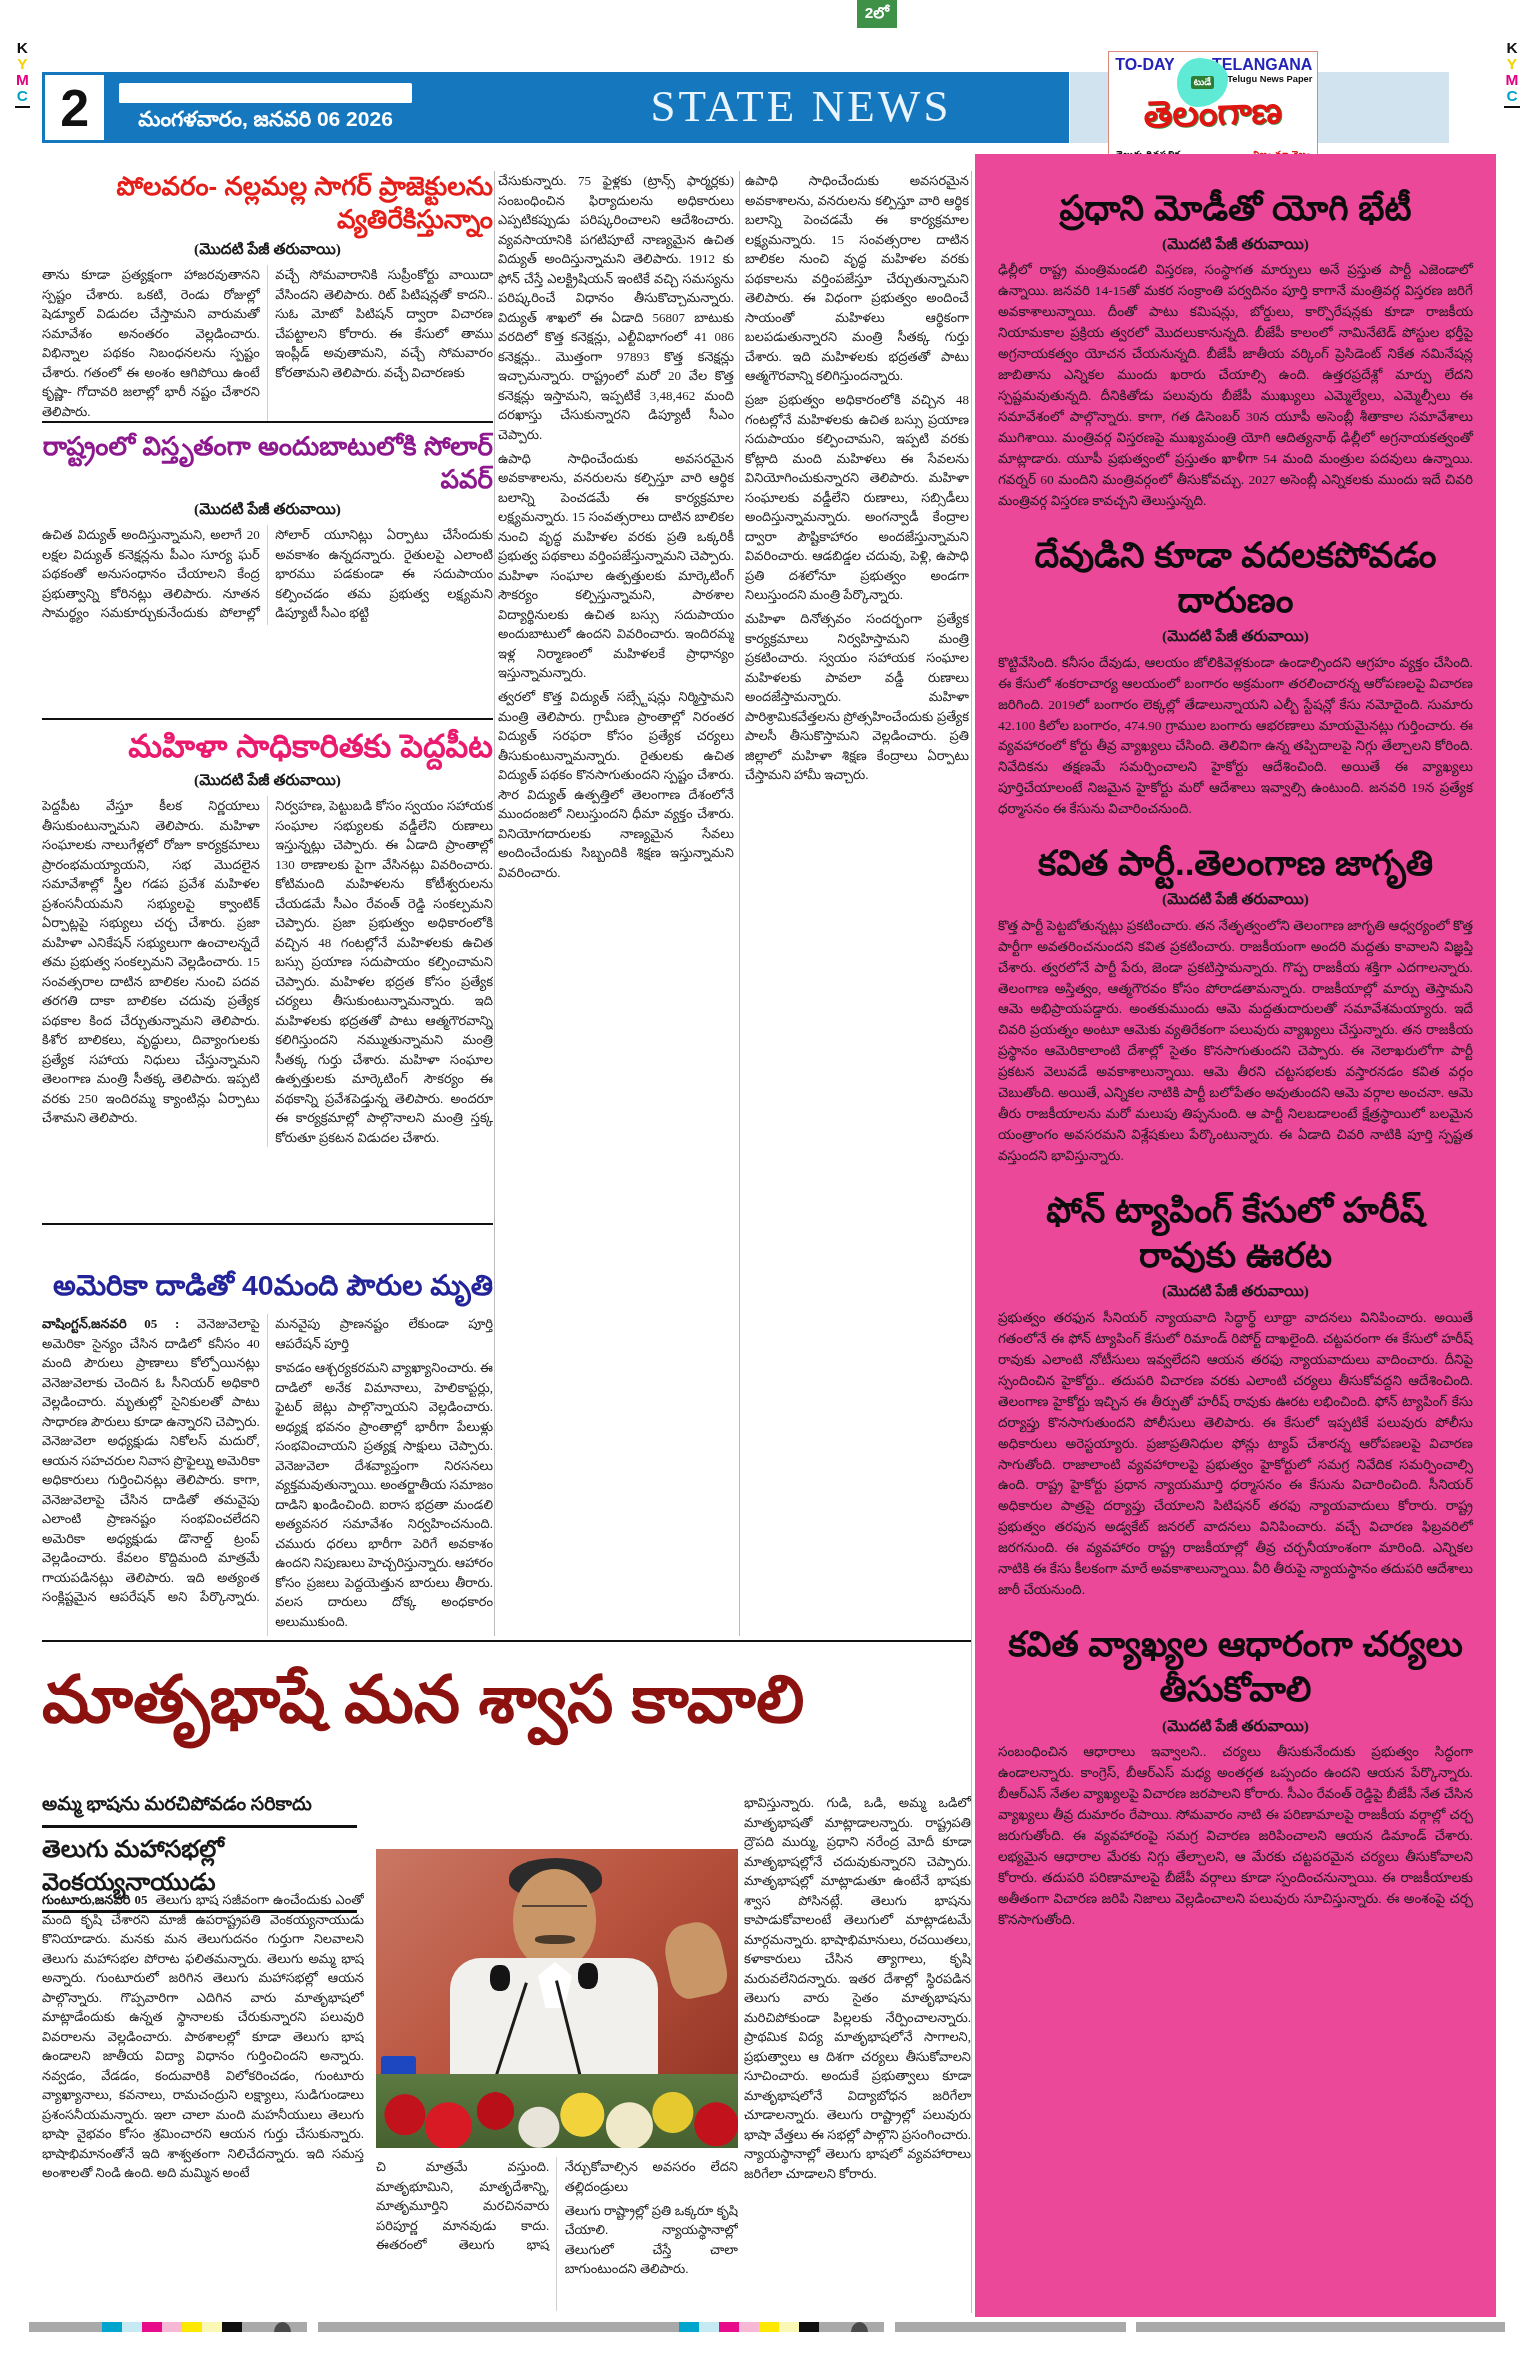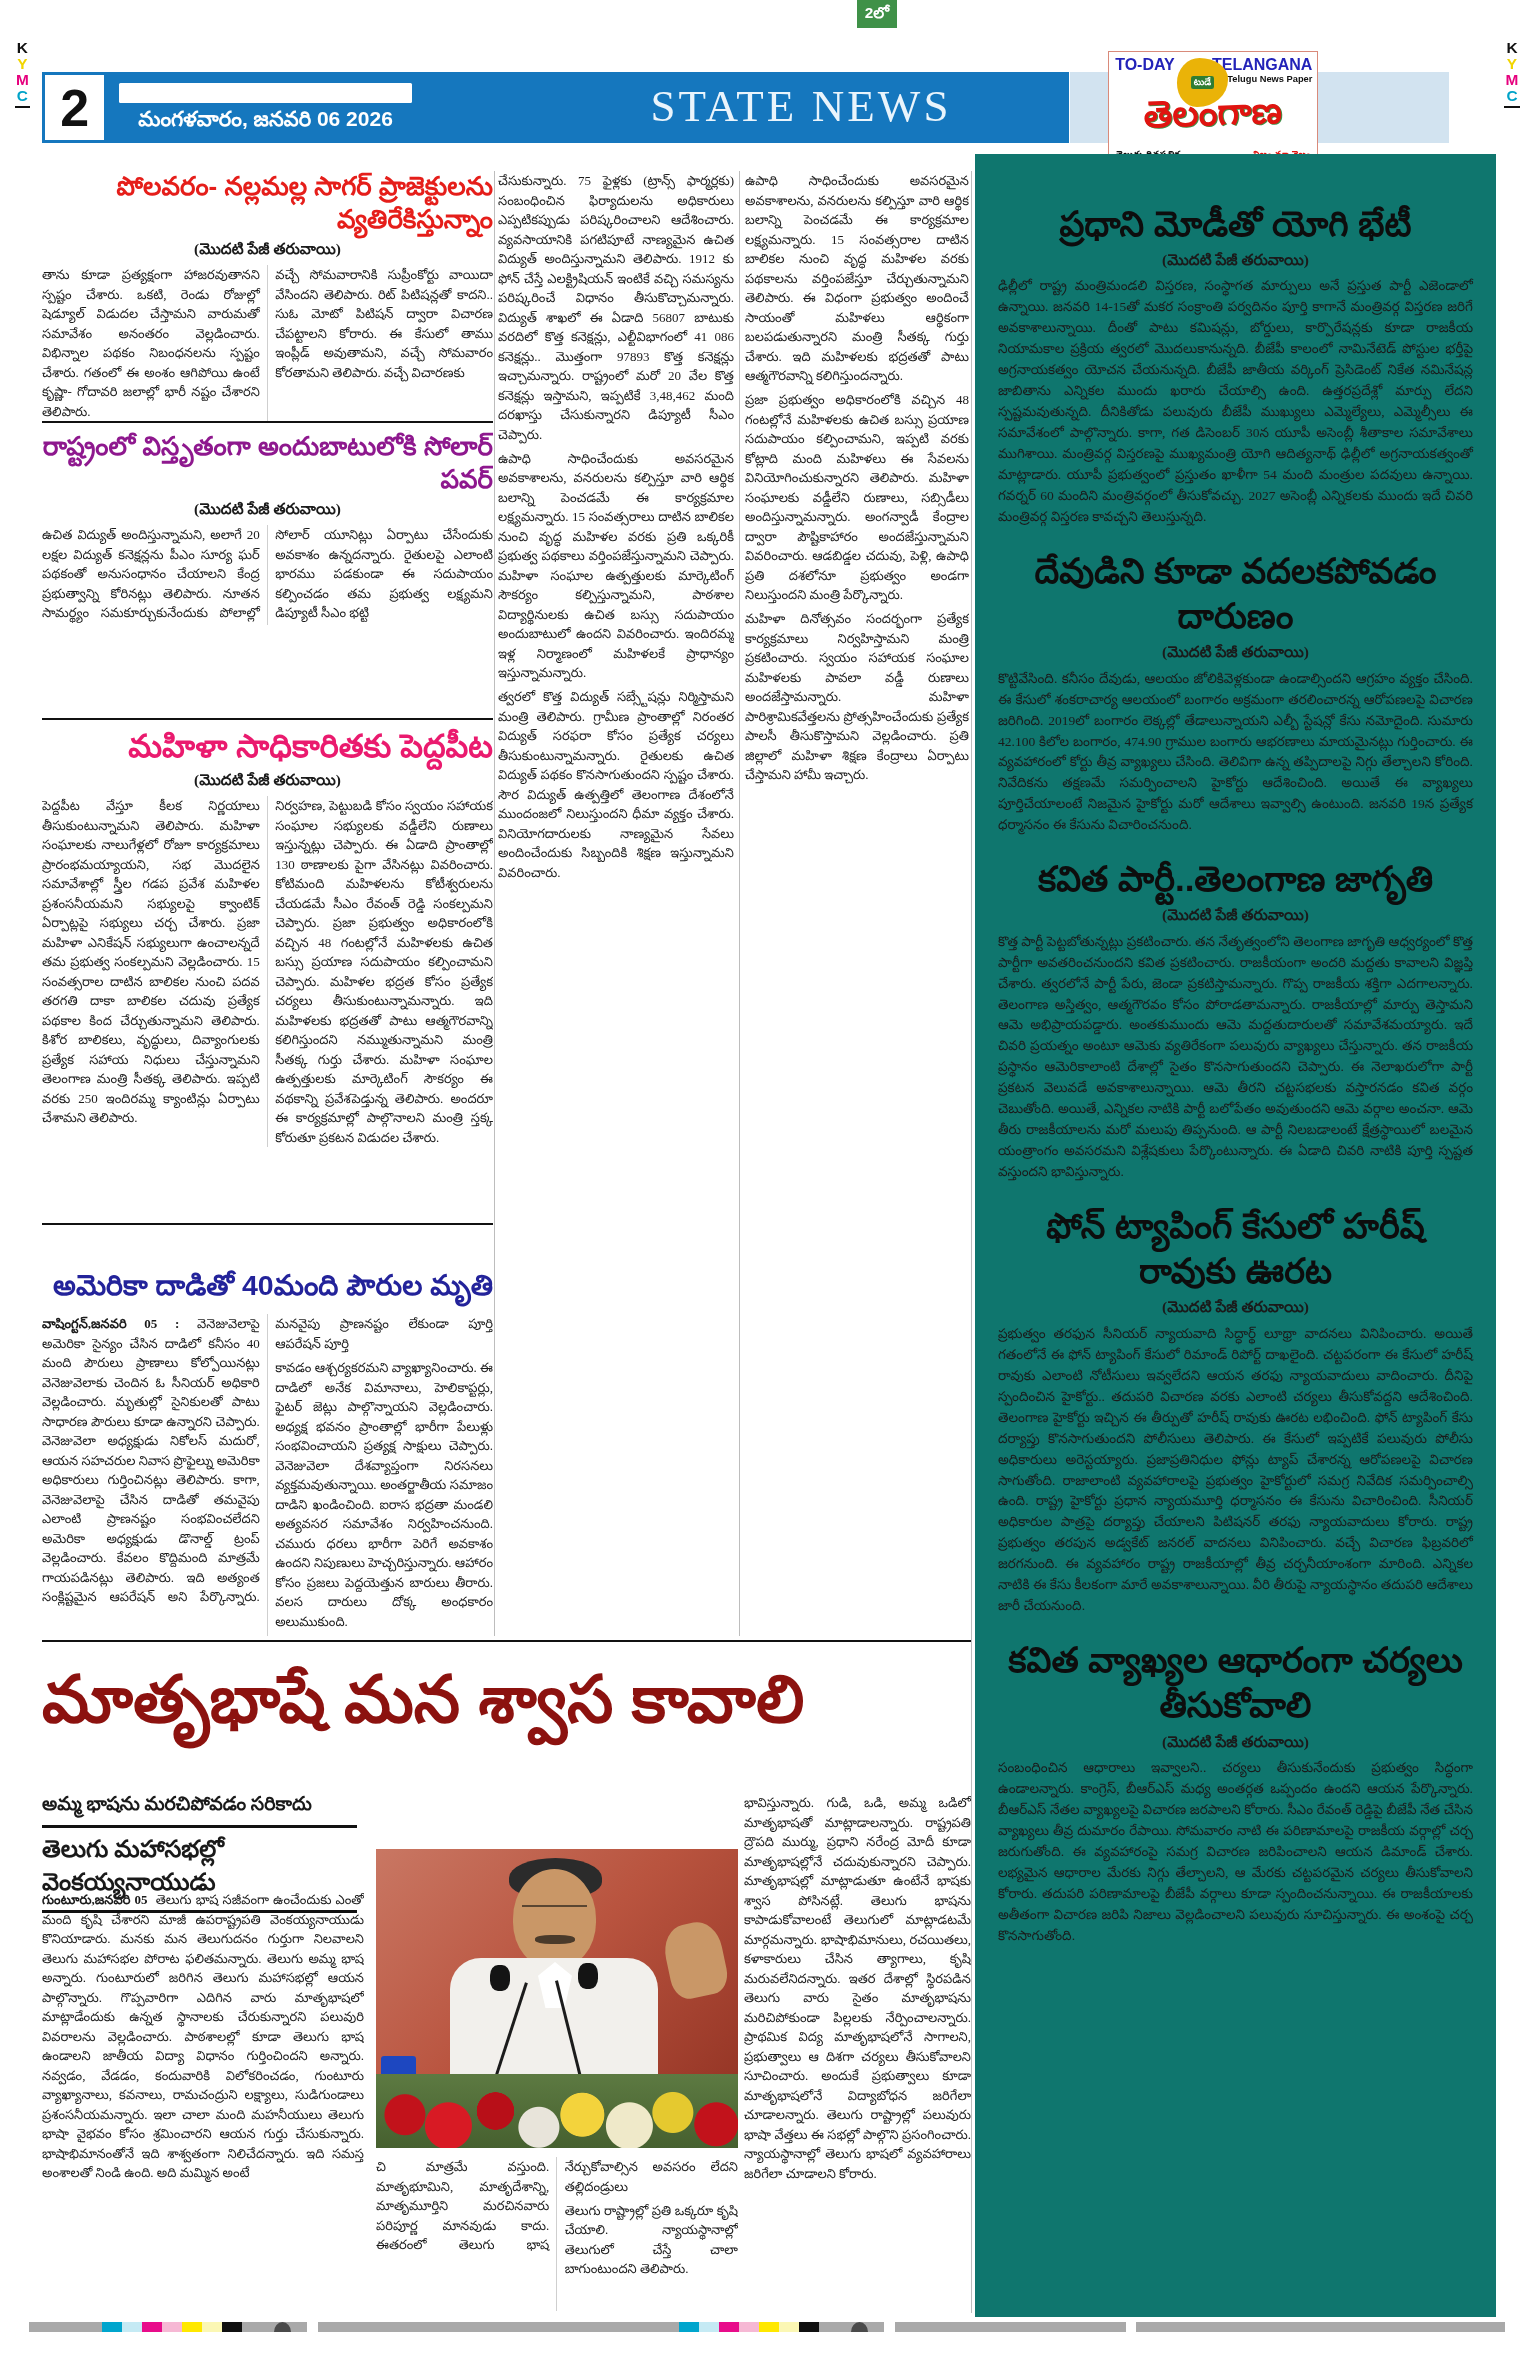--- a/index.html
+++ b/index.html
@@ -26,21 +26,21 @@
   .date-text{position:absolute;left:77px;top:35px;width:293px;text-align:center;color:#ffffff;
     font-family:"Liberation Sans",sans-serif;font-weight:bold;font-size:21px;}
   .section-title{position:absolute;left:493px;top:7.7px;width:532px;text-align:center;color:#e9f4fc;
     font-family:"Liberation Serif",serif;font-size:45px;letter-spacing:3.1px;}
   
   .masthead{position:absolute;left:1108px;top:51px;width:210px;height:116px;background:#fff;
     border:0.8px solid #d98a7a;box-sizing:border-box;font-family:"Liberation Sans",sans-serif;}
   .mh-today{position:absolute;left:6.2px;top:3.9px;color:#2323b8;font-weight:bold;font-size:16px;}
   .mh-telangana{position:absolute;right:4.6px;top:3.9px;color:#2323b8;font-weight:bold;font-size:16px;}
   .mh-sub{position:absolute;right:4.6px;top:22.4px;color:#111;font-weight:bold;font-size:9.3px;}
-  .mh-map{position:absolute;left:68px;top:6.2px;width:51px;height:49px;background:#eab308;
+  .mh-map{position:absolute;left:68px;top:6.2px;width:51px;height:49px;background:#5eead4;
     border-radius:46% 58% 62% 40%/52% 44% 58% 50%;display:flex;align-items:center;justify-content:center;}
   .mh-map-label{background:#2f7d33;color:#fff;font-size:9.3px;font-weight:bold;padding:0.8px 3.1px;border-radius:2.3px;}
   .mh-script{position:absolute;left:0;top:40px;width:100%;text-align:center;color:#e01410;
     font-weight:bold;font-size:37px;transform:rotate(-2deg);text-shadow:0.8px 0.8px 0 #3f9148;}
   .mh-tag-left{position:absolute;left:6.2px;bottom:3.1px;color:#111;font-weight:bold;font-size:10px;}
   .mh-tag-right{position:absolute;right:6.2px;bottom:3.1px;color:#e01410;font-weight:bold;font-size:10px;}
   
   .para{margin:0 0 4.6px 0;text-align:justify;}
   .byline{text-align:center;font-weight:bold;font-size:15.4px;margin:4.6px 0;}
   .dl{font-weight:bold;}
@@ -88,22 +88,22 @@
       radial-gradient(circle at 45% 72%,#e8e4da 0 20px,transparent 21px),
       radial-gradient(circle at 57% 55%,#f3d33c 0 21.6px,transparent 22.4px),
       radial-gradient(circle at 70% 70%,#efe9c9 0 23px,transparent 24px),
       radial-gradient(circle at 82% 52%,#e5c92f 0 20px,transparent 21px),
       radial-gradient(circle at 94% 68%,#c2121b 0 21.6px,transparent 22.4px),
       linear-gradient(#5d7a42,#46602f);}
   .photo-bluemic{position:absolute;left:4.6px;bottom:66px;width:35px;height:26px;background:#1d47c0;border-radius:3.1px;}
   .feature-body-bottom{position:absolute;left:334px;top:515px;width:362px;height:154px;overflow:hidden;}
   .feature-body-right{position:absolute;left:702px;top:151px;width:227px;height:518px;overflow:hidden;}
   
-  .right-col{position:absolute;left:975px;top:154px;width:521px;height:2163px;background:#0f766e;
-    box-sizing:border-box;padding:36px 23px;overflow:hidden;}
+  .right-col{position:absolute;left:975px;top:154px;width:521px;height:2163px;background:#ec4899;
+    box-sizing:border-box;padding:20px 23px;overflow:hidden;}
   .rc-article{margin-bottom:20px;}
   .rc-headline{font-family:"Liberation Sans",sans-serif;font-weight:bold;color:#0d0d0d;
     font-size:35px;line-height:1.3;text-align:center;margin:10.8px 0 3.1px 0;}
   .rc-body{font-size:13.5px;line-height:1.55;}
   
   .print-bar{position:absolute;left:29px;top:2322px;width:1476px;height:10px;display:flex;align-items:stretch;}
   .pb-gray{background:#a9a9a9;}
   .pb-gap{background:#ffffff;}
   .pb-patch{width:20px;height:10px;flex:0 0 auto;}
   .pb-oval-wrap{width:45px;background:#a9a9a9;position:relative;flex:0 0 auto;}

